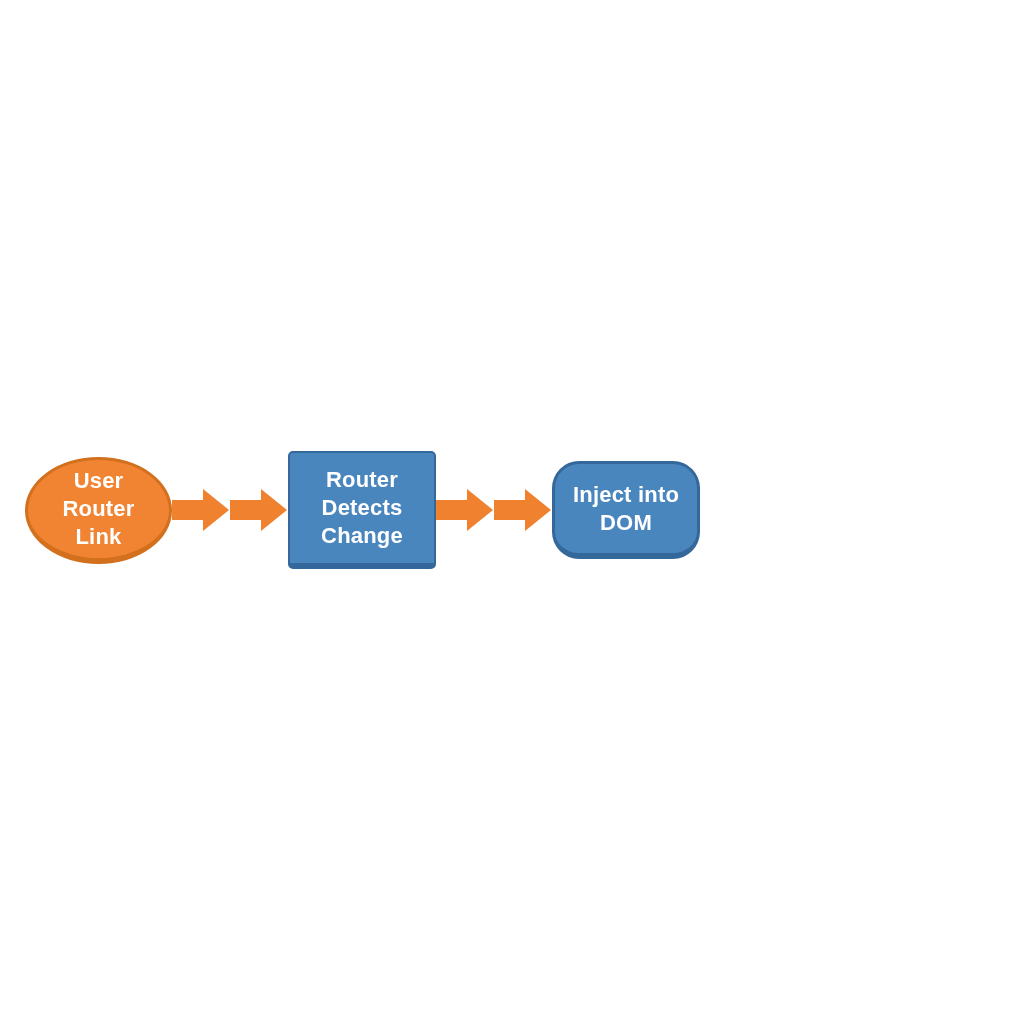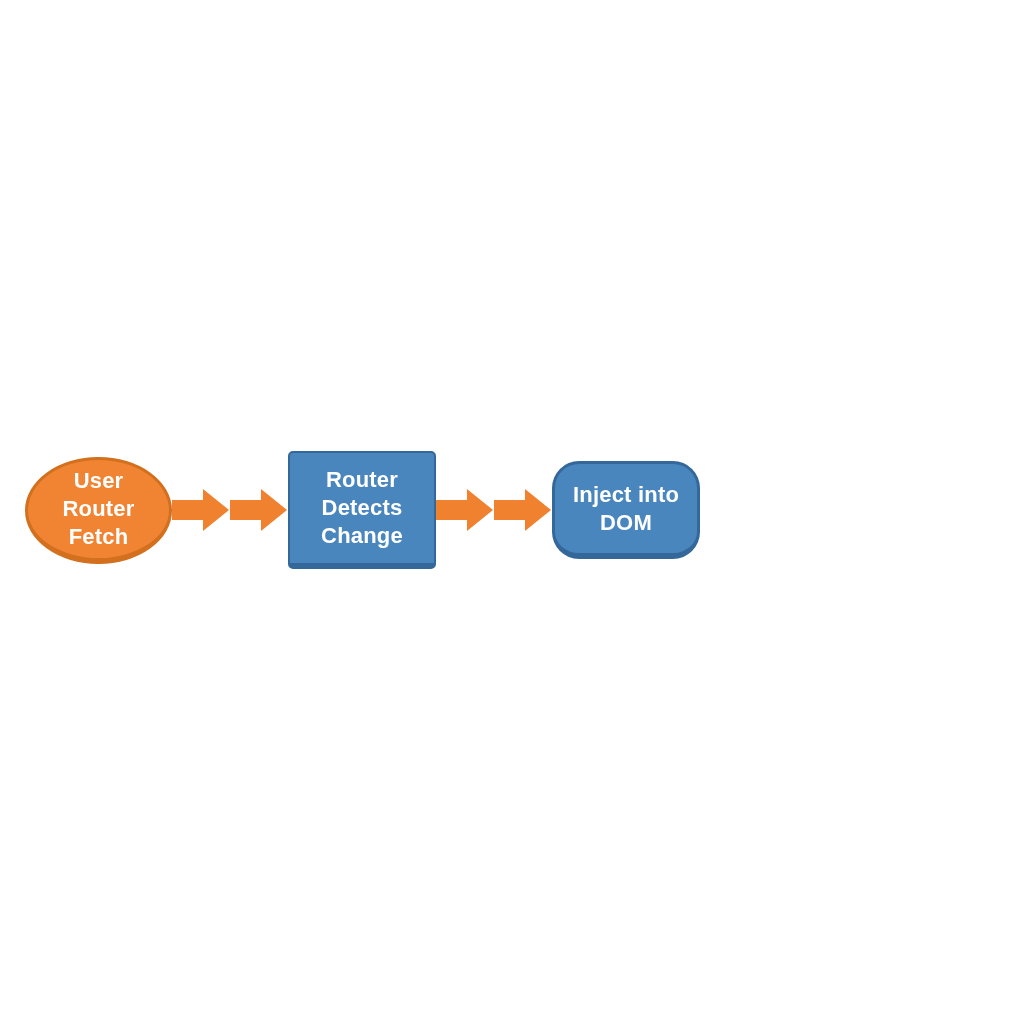--- a/index.html
+++ b/index.html
@@ -85,21 +85,21 @@
 </style>
 </head>
 <body>
 
 <div class="canvas">
   <div class="flow-row">
 
     <div class="node node-ellipse">
       <div class="line">User</div>
       <div class="line">Router</div>
-      <div class="line">Fetch</div>
+      <div class="line">Link</div>
     </div>
 
     <svg class="arrow" width="58" height="44" viewBox="0 0 58 44" aria-hidden="true">
       <polygon points="0,12 31,12 31,1 57,22 31,43 31,32 0,32"></polygon>
     </svg>
 
 
     <svg class="arrow" width="58" height="44" viewBox="0 0 58 44" aria-hidden="true">
       <polygon points="0,12 31,12 31,1 57,22 31,43 31,32 0,32"></polygon>
     </svg>

